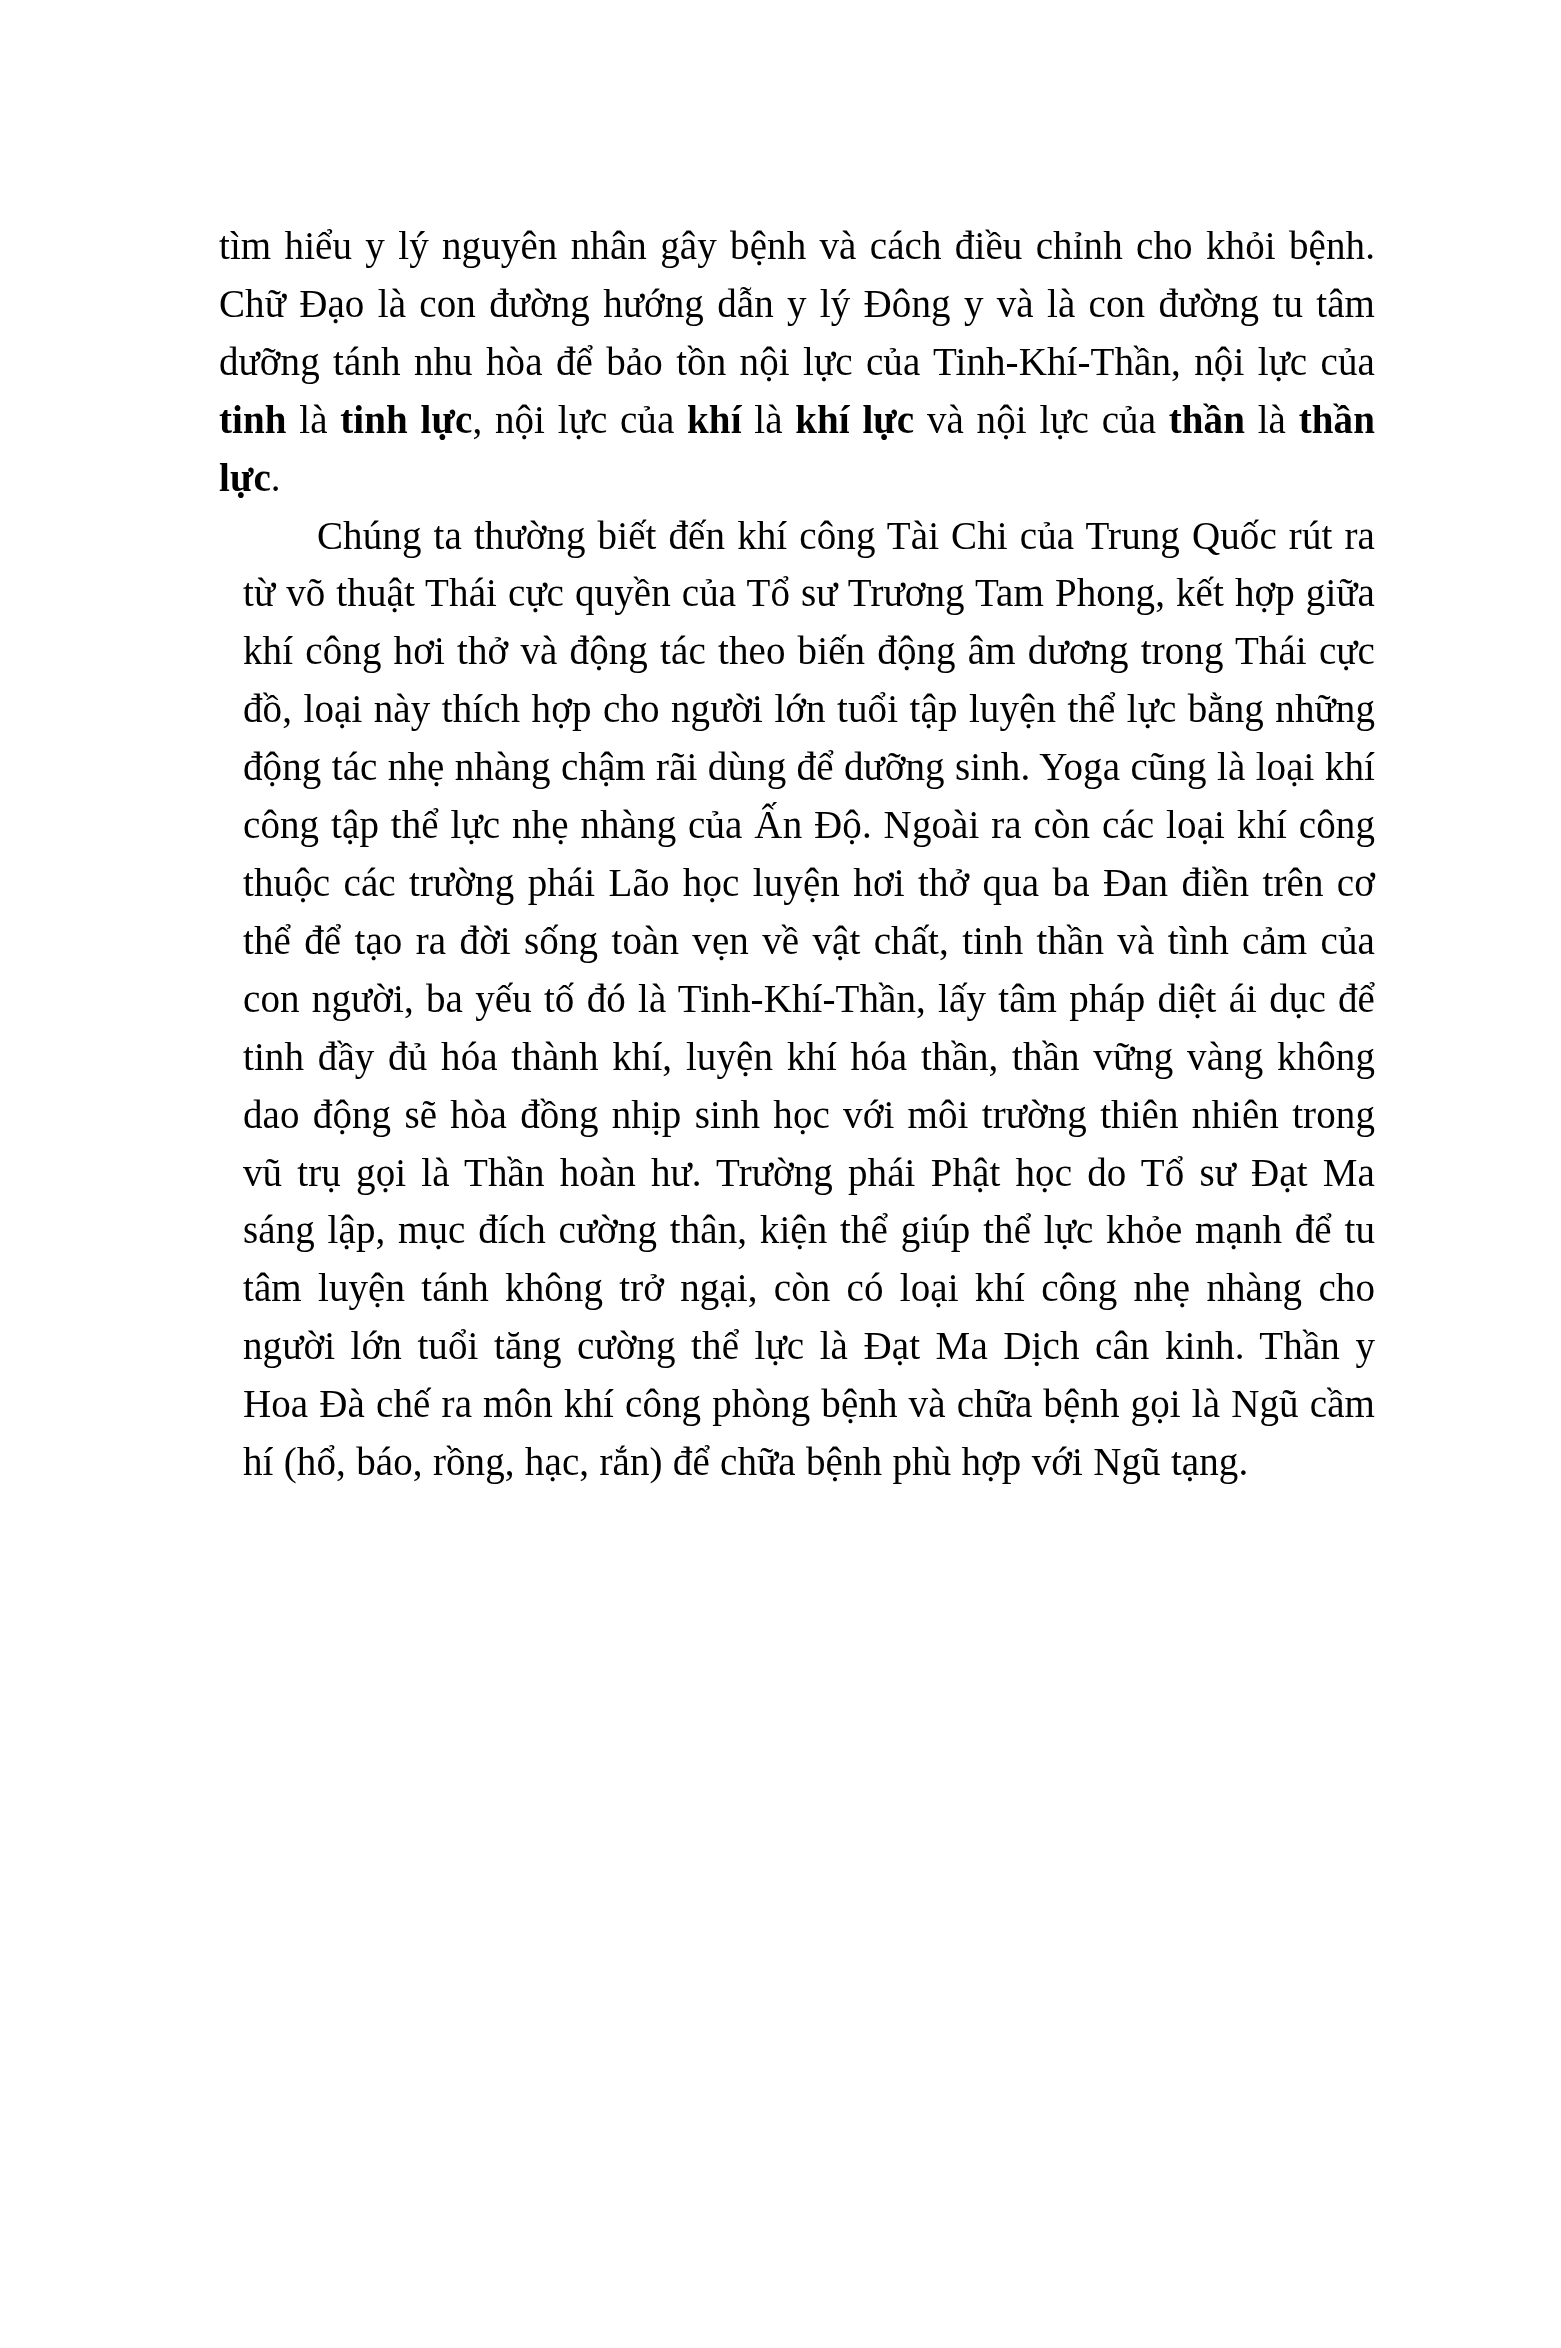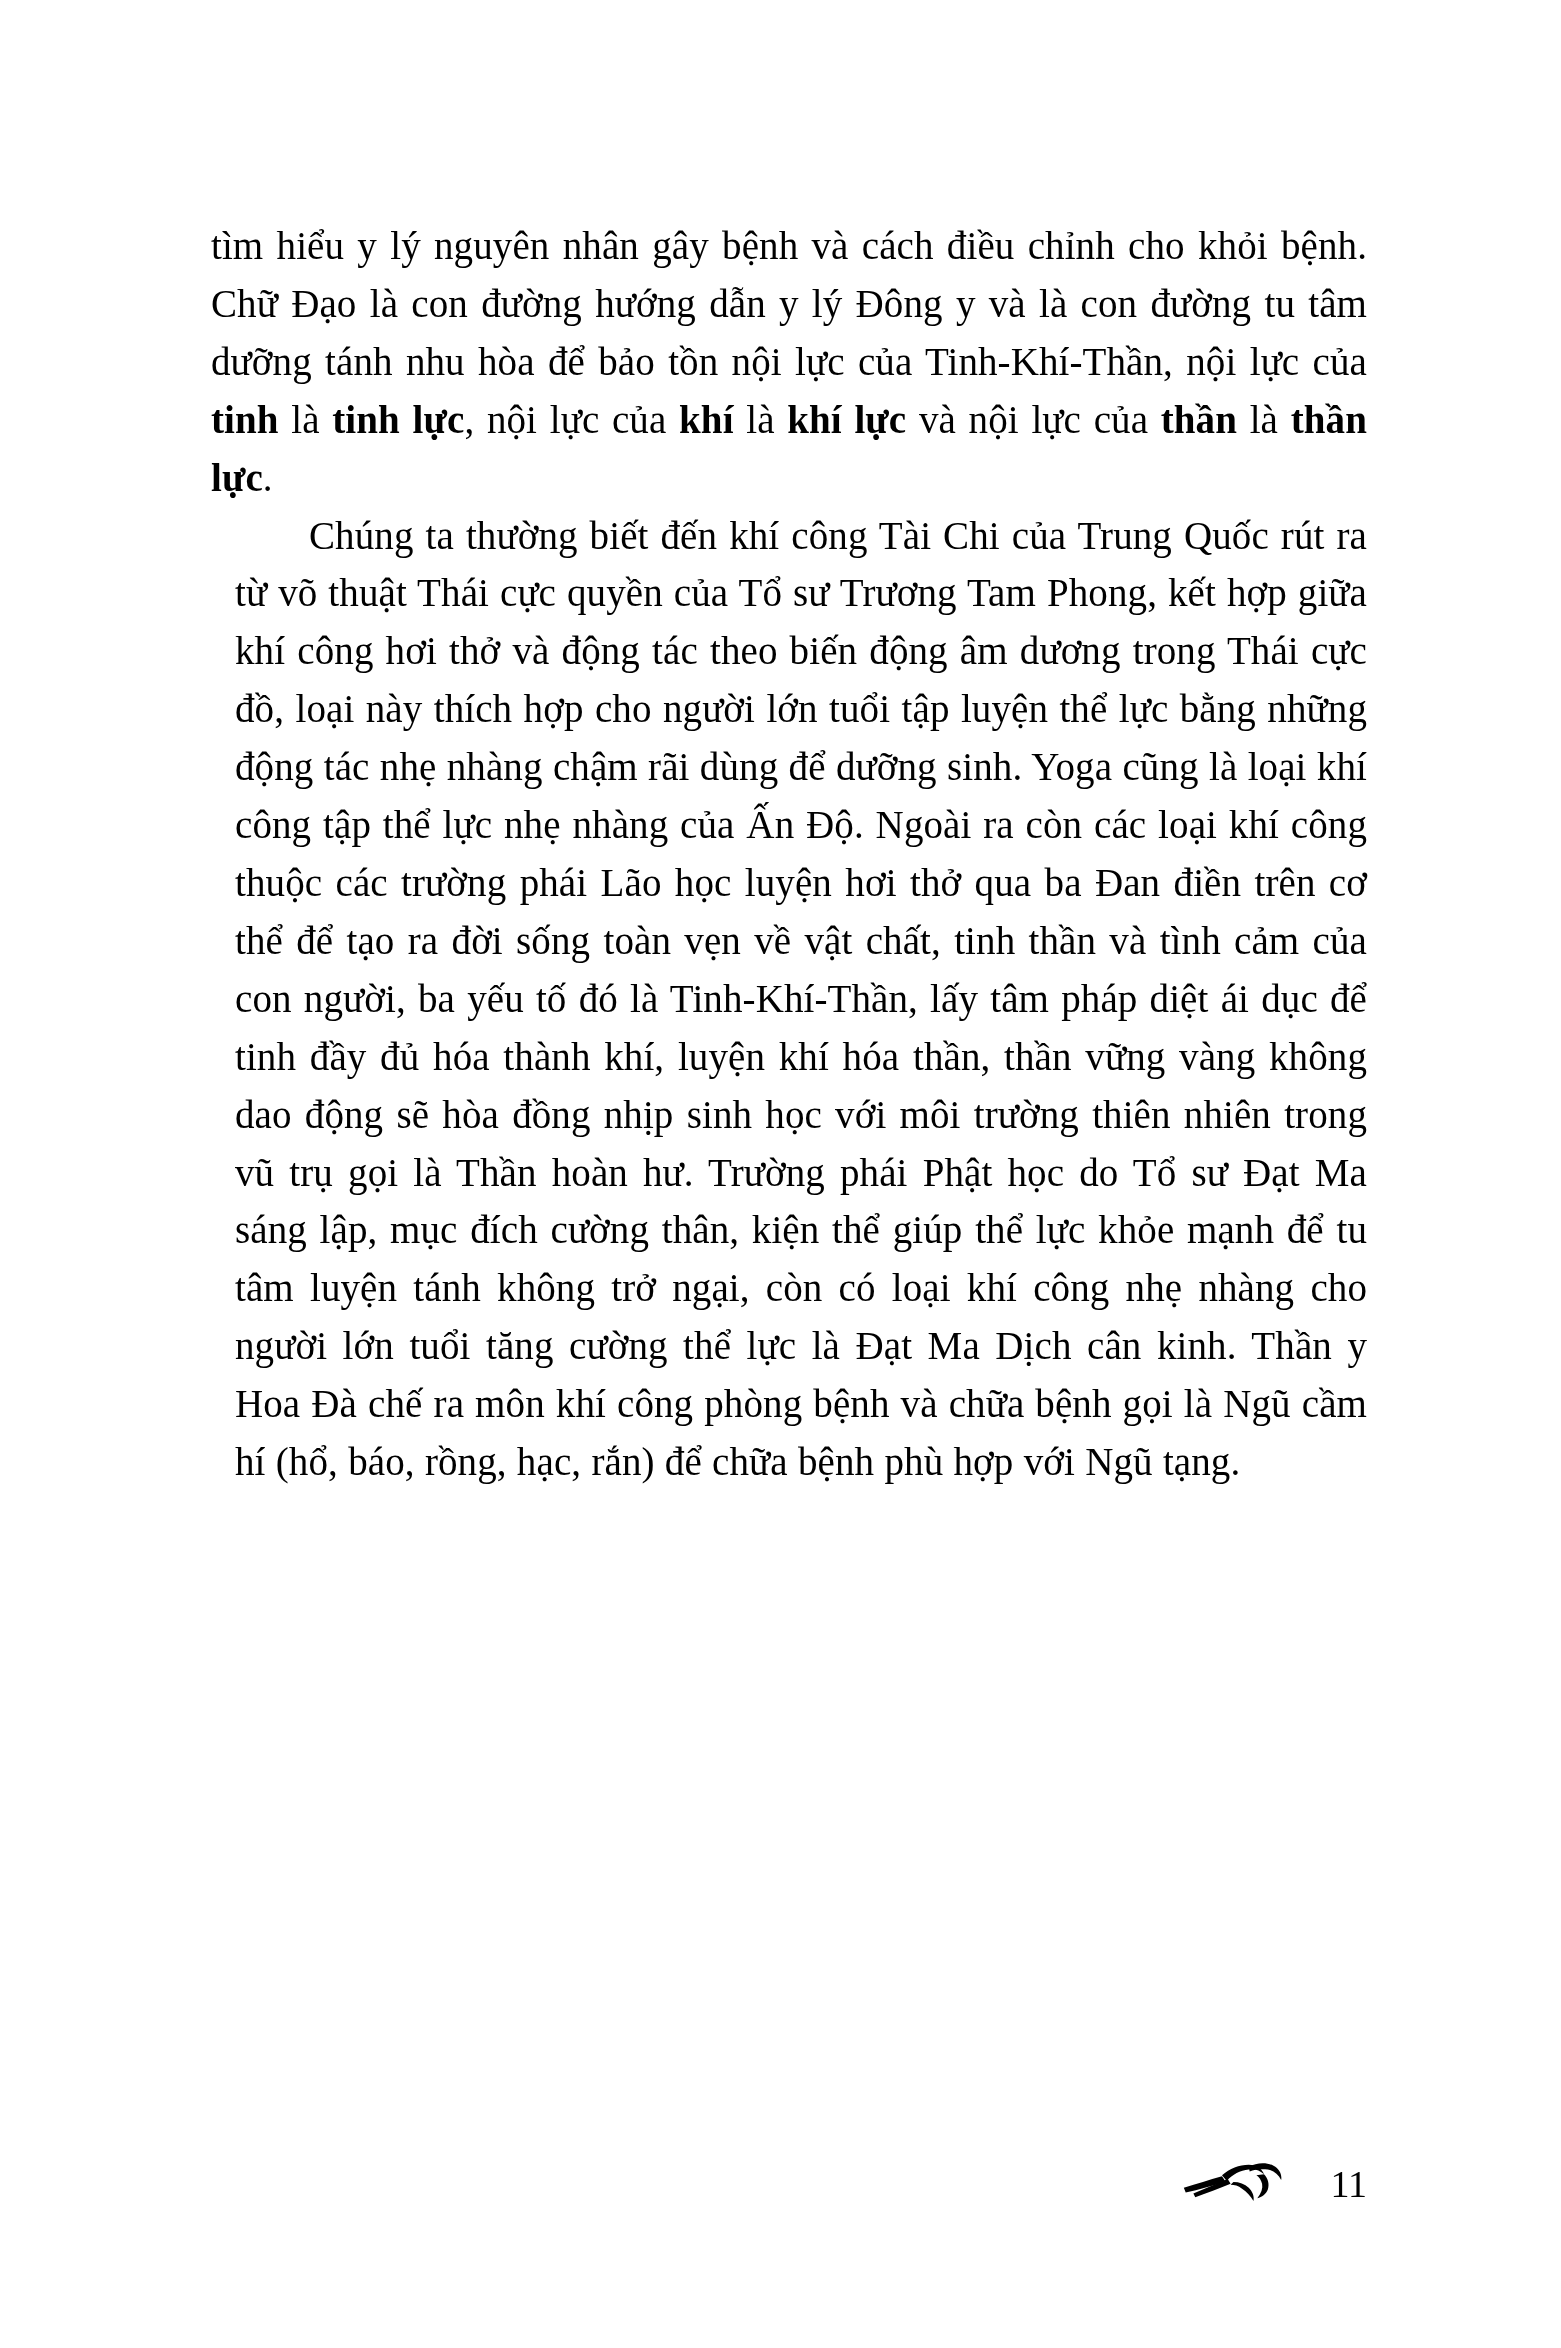--- a/index.html
+++ b/index.html
@@ -10,21 +10,21 @@
   body {
     width: 1562px;
     height: 2348px;
     position: relative;
     font-family: "Liberation Serif", serif;
     color: #000000;
     overflow: hidden;
   }
   .page {
     position: absolute;
-    left: 4px; top: 0;
+    left: 12px; top: 0;
     width: 1534px;
     height: 2348px;
     box-sizing: border-box;
   }
   .text-block {
     position: absolute;
     left: 207px;
     top: 217px;
     width: 1156px;
   }
@@ -70,30 +70,15 @@
 </head>
 <body>
 
 <div class="page">
 
   <div class="text-block" id="body-text">
       <p class="para">tìm hiểu y lý nguyên nhân gây bệnh và cách điều chỉnh cho khỏi bệnh. Chữ Đạo là con đường hướng dẫn y lý Đông y và là con đường tu tâm dưỡng tánh nhu hòa để bảo tồn nội lực của Tinh-Khí-Thần, nội lực của <b>tinh</b> là <b>tinh lực</b>, nội lực của <b>khí</b> là <b>khí lực</b> và nội lực của <b>thần</b> là <b>thần lực</b>.</p>
       <p class="para indent">Chúng ta thường biết đến khí công Tài Chi của Trung Quốc rút ra từ võ thuật Thái cực quyền của Tổ sư Trương Tam Phong, kết hợp giữa khí công hơi thở và động tác theo biến động âm dương trong Thái cực đồ, loại này thích hợp cho người lớn tuổi tập luyện thể lực bằng những động tác nhẹ nhàng chậm rãi dùng để dưỡng sinh. Yoga cũng là loại khí công tập thể lực nhẹ nhàng của Ấn Độ. Ngoài ra còn các loại khí công thuộc các trường phái Lão học luyện hơi thở qua ba Đan điền trên cơ thể để tạo ra đời sống toàn vẹn về vật chất, tinh thần và tình cảm của con người, ba yếu tố đó là Tinh-Khí-Thần, lấy tâm pháp diệt ái dục để tinh đầy đủ hóa thành khí, luyện khí hóa thần, thần vững vàng không dao động sẽ hòa đồng nhịp sinh học với môi trường thiên nhiên trong vũ trụ gọi là Thần hoàn hư. Trường phái Phật học do Tổ sư Đạt Ma sáng lập, mục đích cường thân, kiện thể giúp thể lực khỏe mạnh để tu tâm luyện tánh không trở ngại, còn có loại khí công nhẹ nhàng cho người lớn tuổi tăng cường thể lực là Đạt Ma Dịch cân kinh. Thần y Hoa Đà chế ra môn khí công phòng bệnh và chữa bệnh gọi là Ngũ cầm hí (hổ, báo, rồng, hạc, rắn) để chữa bệnh phù hợp với Ngũ tạng.</p>
     </div>
 
-  <div class="footer">
-    <div class="ornament">
-      <svg viewBox="0 0 110 46" width="105" height="44" xmlns="http://www.w3.org/2000/svg">
-        <g fill="#000000">
-          <path d="M4 30 C 18 26, 30 22, 44 18 L 48 24 C 34 28, 20 32, 6 35 Z"></path>
-          <path d="M14 36 C 26 31, 38 26, 50 21 L 53 26 C 41 31, 28 36, 16 40 Z"></path>
-          <path d="M44 17 C 52 10, 62 6, 72 6 C 80 6, 86 10, 88 16 C 84 12, 78 10, 72 11 C 63 12, 55 16, 49 23 Z"></path>
-          <path d="M72 8 C 80 4, 90 3, 98 7 C 104 10, 107 16, 106 22 C 103 16, 98 12, 92 11 C 85 10, 78 11, 73 13 Z"></path>
-          <path d="M88 16 C 92 20, 94 26, 92 32 C 90 37, 86 40, 81 41 C 85 36, 87 31, 86 26 C 85 22, 83 19, 80 17 Z"></path>
-          <path d="M56 24 C 62 24, 68 26, 72 30 C 76 34, 78 39, 77 44 C 74 39, 70 34, 65 31 C 61 28, 57 27, 53 27 Z"></path>
-        </g>
-      </svg>
-    </div>
-    <div class="page-number">11</div>
-  </div>
 
 </div>
 
 
 </body></html>

